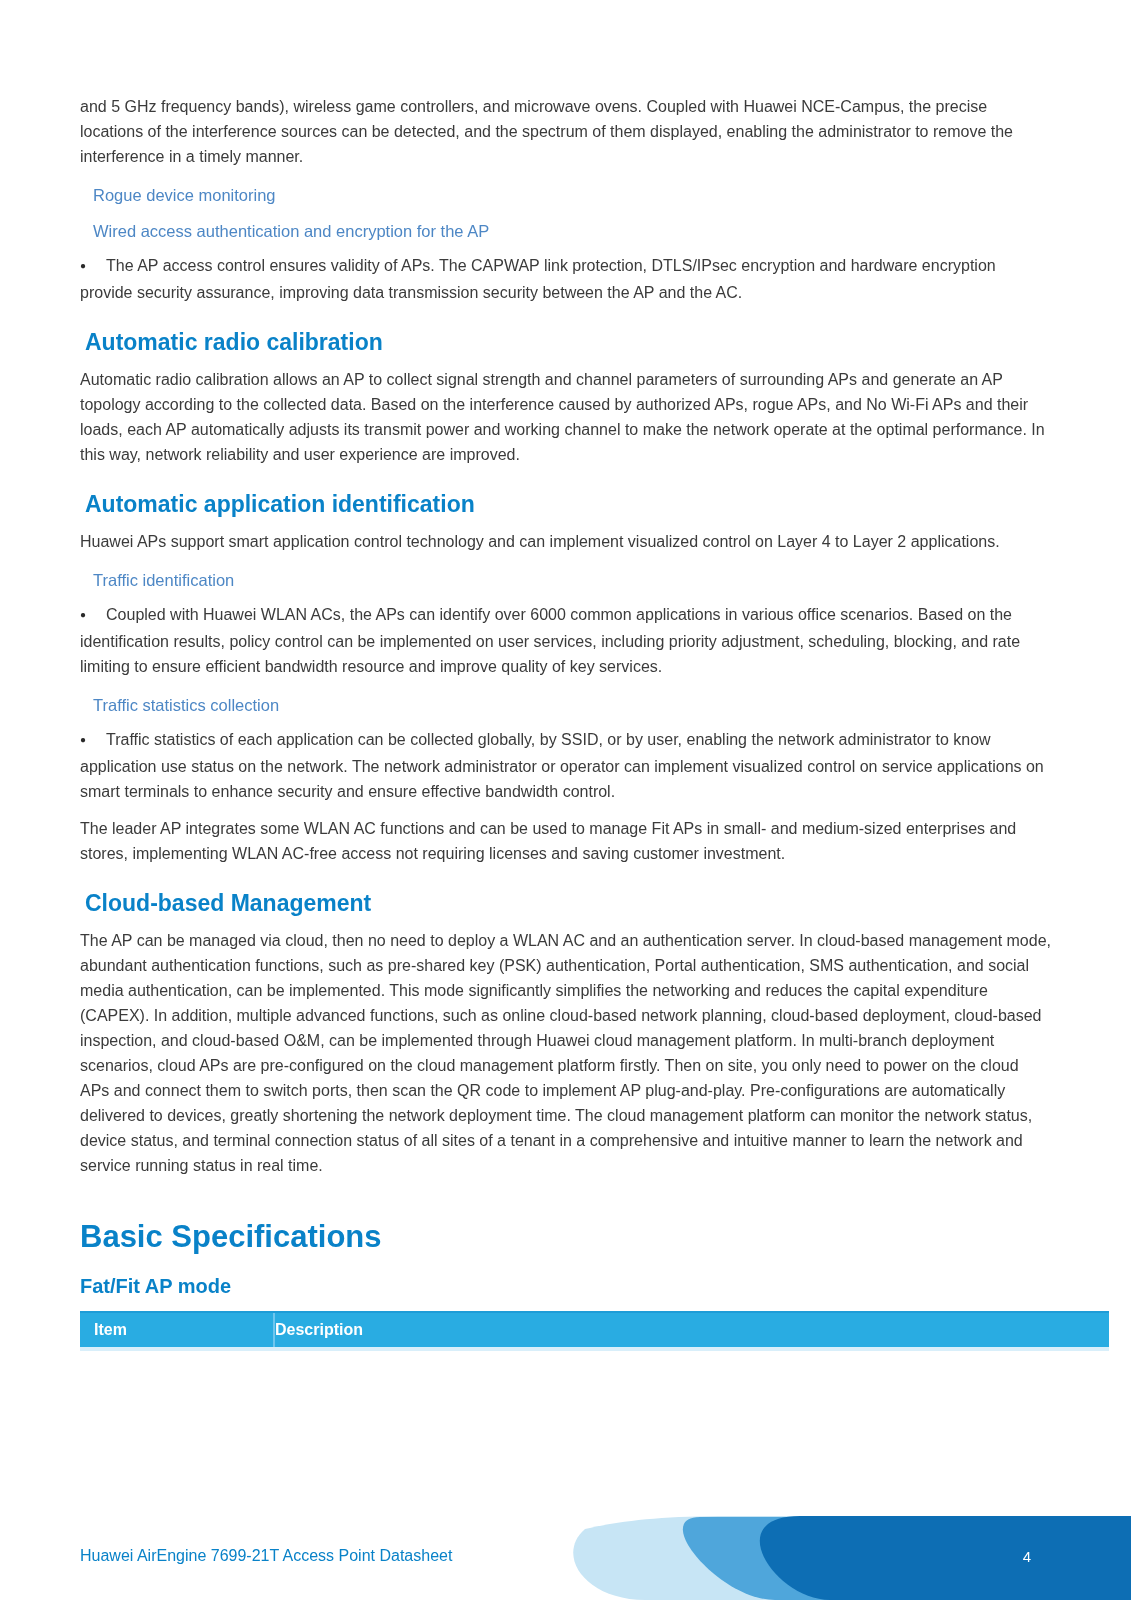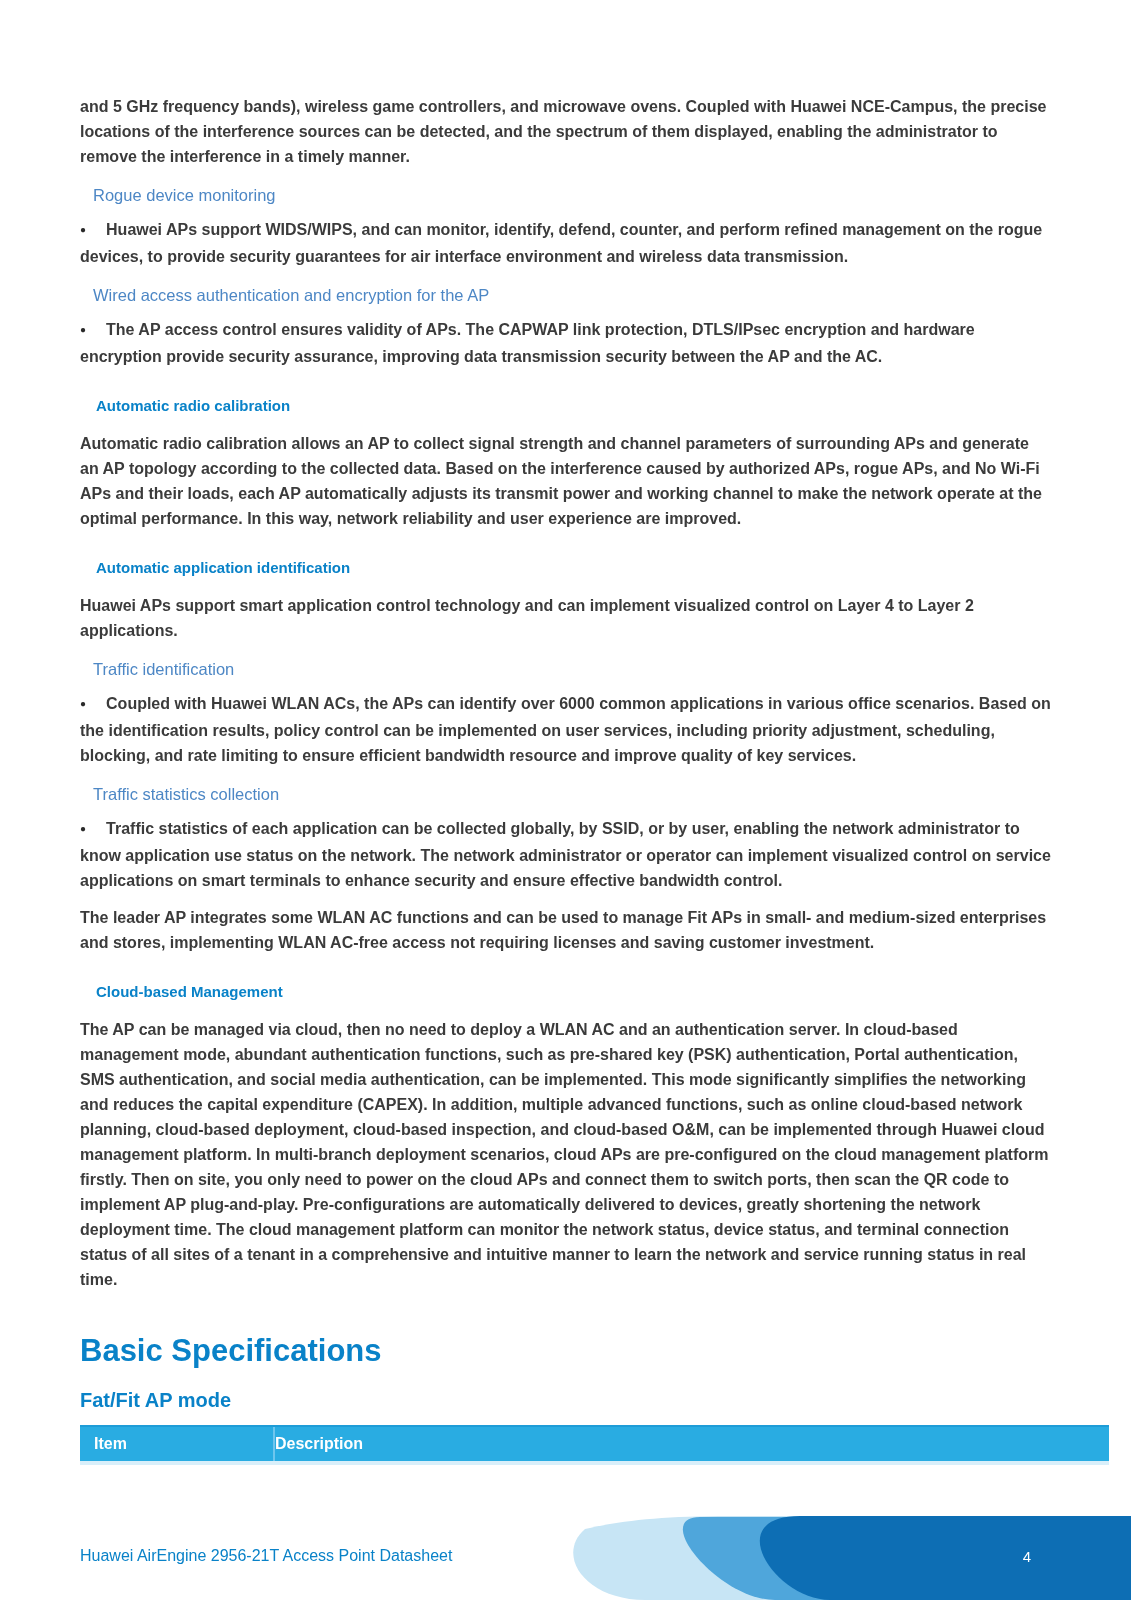--- a/index.html
+++ b/index.html
@@ -11,36 +11,35 @@
     font-family:"Liberation Sans", sans-serif;
     -webkit-font-smoothing:antialiased;
   }
   .content { padding:82px 80px 0 80px; }
   .content > :first-child { margin-top:0; }
 
   p.para {
     font-size:16px; line-height:25px;
     color:var(--body-text);
     margin:12px 0 0 0;
-    font-weight:bold;
   }
   .dot {
     font-size:10px; color:#2a2a2a;
     display:inline-block; margin-right:20px;
     position:relative; top:-2px;
   }
   h4.subheading {
     color:var(--subheading-blue);
     font-size:16.5px; font-weight:normal;
     line-height:20px; margin:16px 0 0 13px;
   }
   h3.section-heading {
     color:var(--heading-blue);
-    font-size:15px; line-height:26px;
-    margin:24px 0 0 16px; font-weight:bold;
+    font-size:23px; line-height:26px;
+    margin:24px 0 0 5px; font-weight:bold;
   }
   h1.chapter-heading {
     color:var(--heading-blue);
     font-size:31px; line-height:38px;
     margin:40px 0 0 0; font-weight:bold;
   }
   h2.table-title {
     color:var(--heading-blue);
     font-size:20px; line-height:25px;
     margin:18px 0 12px 0; font-weight:bold;
@@ -78,21 +77,20 @@
 </style>
 </head>
 <body>
 
 <div class="page" style="--heading-blue: #0982C8; --subheading-blue: #4D87C5; --body-text: #3B3B3B; --th-bg: #29ACE2; --th-top: #1E9CD7; --th-divider: #6EC6EE; --row-stub: #D9EFFA;">
 
   <div class="content">
     <div id="sections">
         <p class="para">and 5 GHz frequency bands), wireless game controllers, and microwave ovens. Coupled with Huawei NCE-Campus, the precise locations of the interference sources can be detected, and the spectrum of them displayed, enabling the administrator to remove the interference in a timely manner.</p>
         <h4 class="subheading">Rogue device monitoring</h4>
-        <p class="para"><span class="dot">●</span><span>Huawei APs support WIDS/WIPS, and can monitor, identify, defend, counter, and perform refined management on the rogue devices, to provide security guarantees for air interface environment and wireless data transmission.</span></p>
         <h4 class="subheading">Wired access authentication and encryption for the AP</h4>
         <p class="para"><span class="dot">●</span><span>The AP access control ensures validity of APs. The CAPWAP link protection, DTLS/IPsec encryption and hardware encryption provide security assurance, improving data transmission security between the AP and the AC.</span></p>
         <h3 class="section-heading">Automatic radio calibration</h3>
         <p class="para">Automatic radio calibration allows an AP to collect signal strength and channel parameters of surrounding APs and generate an AP topology according to the collected data. Based on the interference caused by authorized APs, rogue APs, and No Wi-Fi APs and their loads, each AP automatically adjusts its transmit power and working channel to make the network operate at the optimal performance. In this way, network reliability and user experience are improved.</p>
         <h3 class="section-heading">Automatic application identification</h3>
         <p class="para">Huawei APs support smart application control technology and can implement visualized control on Layer 4 to Layer 2 applications.</p>
         <h4 class="subheading">Traffic identification</h4>
         <p class="para"><span class="dot">●</span><span>Coupled with Huawei WLAN ACs, the APs can identify over 6000 common applications in various office scenarios. Based on the identification results, policy control can be implemented on user services, including priority adjustment, scheduling, blocking, and rate limiting to ensure efficient bandwidth resource and improve quality of key services.</span></p>
         <h4 class="subheading">Traffic statistics collection</h4>
         <p class="para"><span class="dot">●</span><span>Traffic statistics of each application can be collected globally, by SSID, or by user, enabling the network administrator to know application use status on the network. The network administrator or operator can implement visualized control on service applications on smart terminals to enhance security and ensure effective bandwidth control.</span></p>
@@ -111,16 +109,16 @@
       <div class="row-stub"></div>
     </div>
   </div>
 
   <svg class="footer-wave" viewBox="0 0 1131 100" preserveAspectRatio="none">
     <path id="wave-light" d="M 585 29 C 620 21 660 16 730 16 L 1131 16 L 1131 100 L 645 100 C 585 100 555 55 585 29 Z" fill="#C7E5F5"></path>
     <path id="wave-mid" d="M 700 17 L 1131 17 L 1131 100 L 775 100 C 720 100 650 17 700 17 Z" fill="#4FA6DB"></path>
     <path id="wave-dark" d="M 800 16 L 1131 16 L 1131 100 L 830 100 C 775 100 720 16 800 16 Z" fill="#0D6EB4"></path>
   </svg>
 
-  <div class="footer-title">Huawei AirEngine 2956-21T Access Point Datasheet</div>
+  <div class="footer-title">Huawei AirEngine 7699-21T Access Point Datasheet</div>
   <div class="page-number">4</div>
 
 </div>
 
 </body></html>

